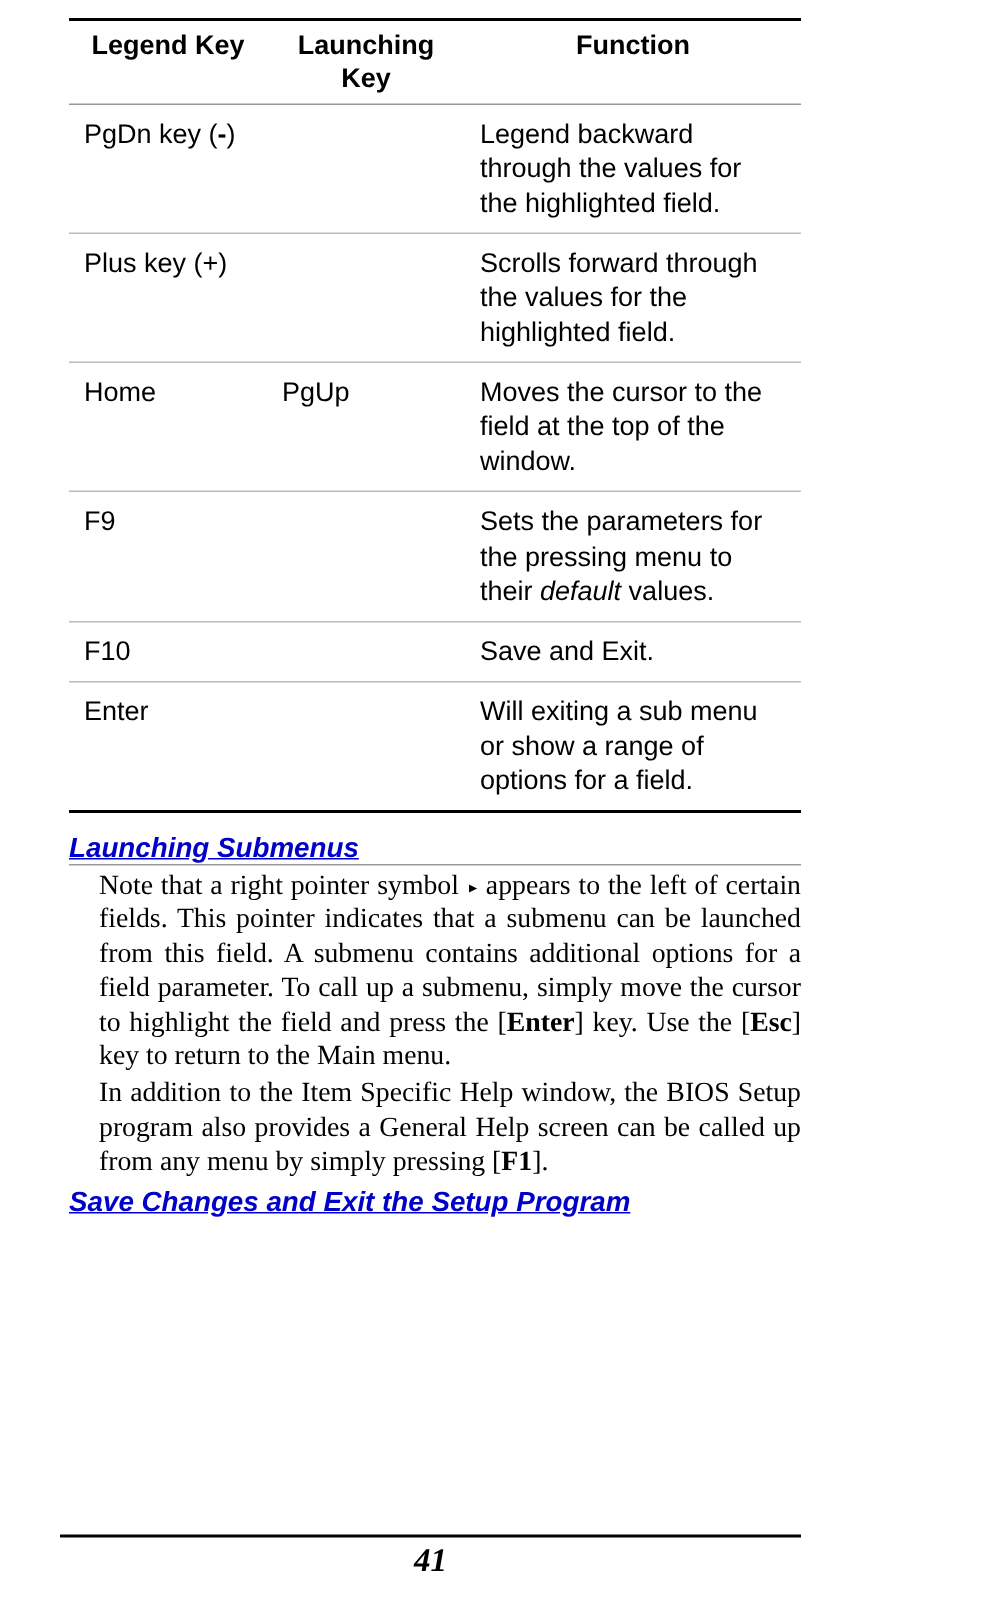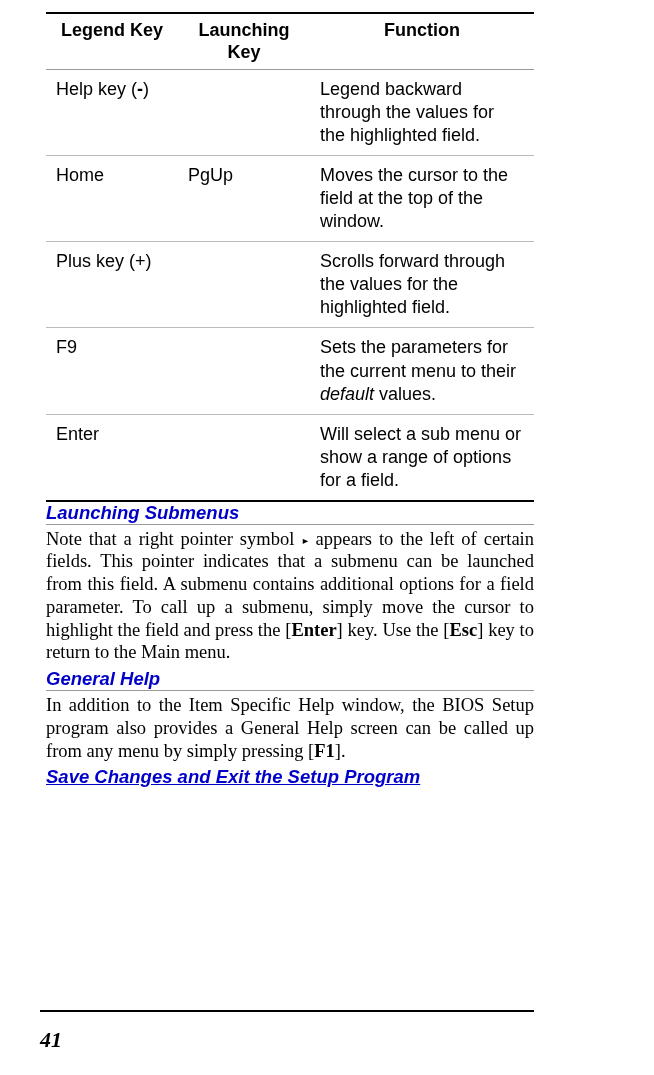--- a/index.html
+++ b/index.html
@@ -40,50 +40,51 @@
     .heading {
       font-family: Arial, Helvetica, sans-serif;
       font-weight: bold;
       font-style: italic;
       color: #0000c8;
       font-size: 18.5px;
       border-bottom: 1px solid #999;
       margin: 4px 0 3px 0;
       padding-left: 0;
     }
-    .heading.first { margin-top: 0; }
+    .heading.first { margin-top: 12px; text-decoration: underline; }
     .heading.noline { border-bottom: none; text-decoration: underline; }
     .body {
       font-family: "Times New Roman", Times, serif;
       font-size: 18.5px;
       line-height: 1.23;
       text-align: justify;
       margin-bottom: 2px;
+      margin-left: 20px;
     }
     .boldkey { font-weight: bold; }
     .pointer-icon {
       display: inline-block;
       font-family: "Courier New", monospace;
       font-size: 14px;
       vertical-align: baseline;
       letter-spacing: -1px;
     }
     .content-block { padding-left: 0; }
     .page-footer {
       position: absolute;
       left: 40px;
       right: 28px;
       bottom: 22px;
       border-top: 2px solid #000;
-      text-align: left;
+      text-align: center;
       font-family: "Times New Roman", Times, serif;
       font-weight: bold;
       font-style: italic;
       font-size: 22px;
-      padding-top: 15px;
+      padding-top: 2px;
     }
     .minus-bold { font-weight: bold; }
     .th-multiline { line-height: 1.2; }
   </style>
 </head>
 <body>
 
 <div class="page">
 
   <table class="keytable">
@@ -97,54 +98,58 @@
         <th>Legend Key</th>
         <th class="th-multiline">
           <span>Launching</span><br>
           <span>Key</span>
         </th>
         <th>Function</th>
       </tr>
     </thead>
     <tbody>
       <tr>
-        <td><span>Help key (</span><span class="minus-bold">-</span><span>)</span></td>
+        <td><span>PgDn key (</span><span class="minus-bold">-</span><span>)</span></td>
         <td></td>
         <td>Legend backward through the values for the highlighted field.</td>
+      </tr>
+      <tr>
+        <td>Plus key (+)</td>
+        <td></td>
+        <td>Scrolls forward through the values for the highlighted field.</td>
       </tr>
       <tr>
         <td>Home</td>
         <td>PgUp</td>
         <td>Moves the cursor to the field at the top of the window.</td>
       </tr>
       <tr>
-        <td>Plus key (+)</td>
+        <td>F9</td>
         <td></td>
-        <td>Scrolls forward through the values for the highlighted field.</td>
+        <td><span>Sets the parameters for the pressing menu to their </span><span class="italic">default</span><span> values.</span></td>
       </tr>
       <tr>
-        <td>F9</td>
+        <td>F10</td>
         <td></td>
-        <td><span>Sets the parameters for the current menu to their </span><span class="italic">default</span><span> values.</span></td>
+        <td>Save and Exit.</td>
       </tr>
       <tr>
         <td>Enter</td>
         <td></td>
-        <td>Will select a sub menu or show a range of options for a field.</td>
+        <td>Will exiting a sub menu or show a range of options for a field.</td>
       </tr>
     </tbody>
   </table>
 
   <div class="content-block">
     <div class="heading first">Launching Submenus</div>
     <p class="body">
       <span>Note that a right pointer symbol </span><span class="pointer-icon">▸</span><span> appears to the left of certain fields. This pointer indicates that a submenu can be launched from this field. A submenu contains additional options for a field parameter. To call up a submenu, simply move the cursor to highlight the field and press the [</span><span class="boldkey">Enter</span><span>] key. Use the [</span><span class="boldkey">Esc</span><span>] key to return to the Main menu.</span>
     </p>
 
-    <div class="heading">General Help</div>
     <p class="body">
       <span>In addition to the Item Specific Help window, the BIOS Setup program also provides a General Help screen can be called up from any menu by simply pressing [</span><span class="boldkey">F1</span><span>].</span>
     </p>
 
     <div class="heading noline">Save Changes and Exit the Setup Program</div>
   </div>
 
   <div class="page-footer">
     <span>41</span>
   </div>

